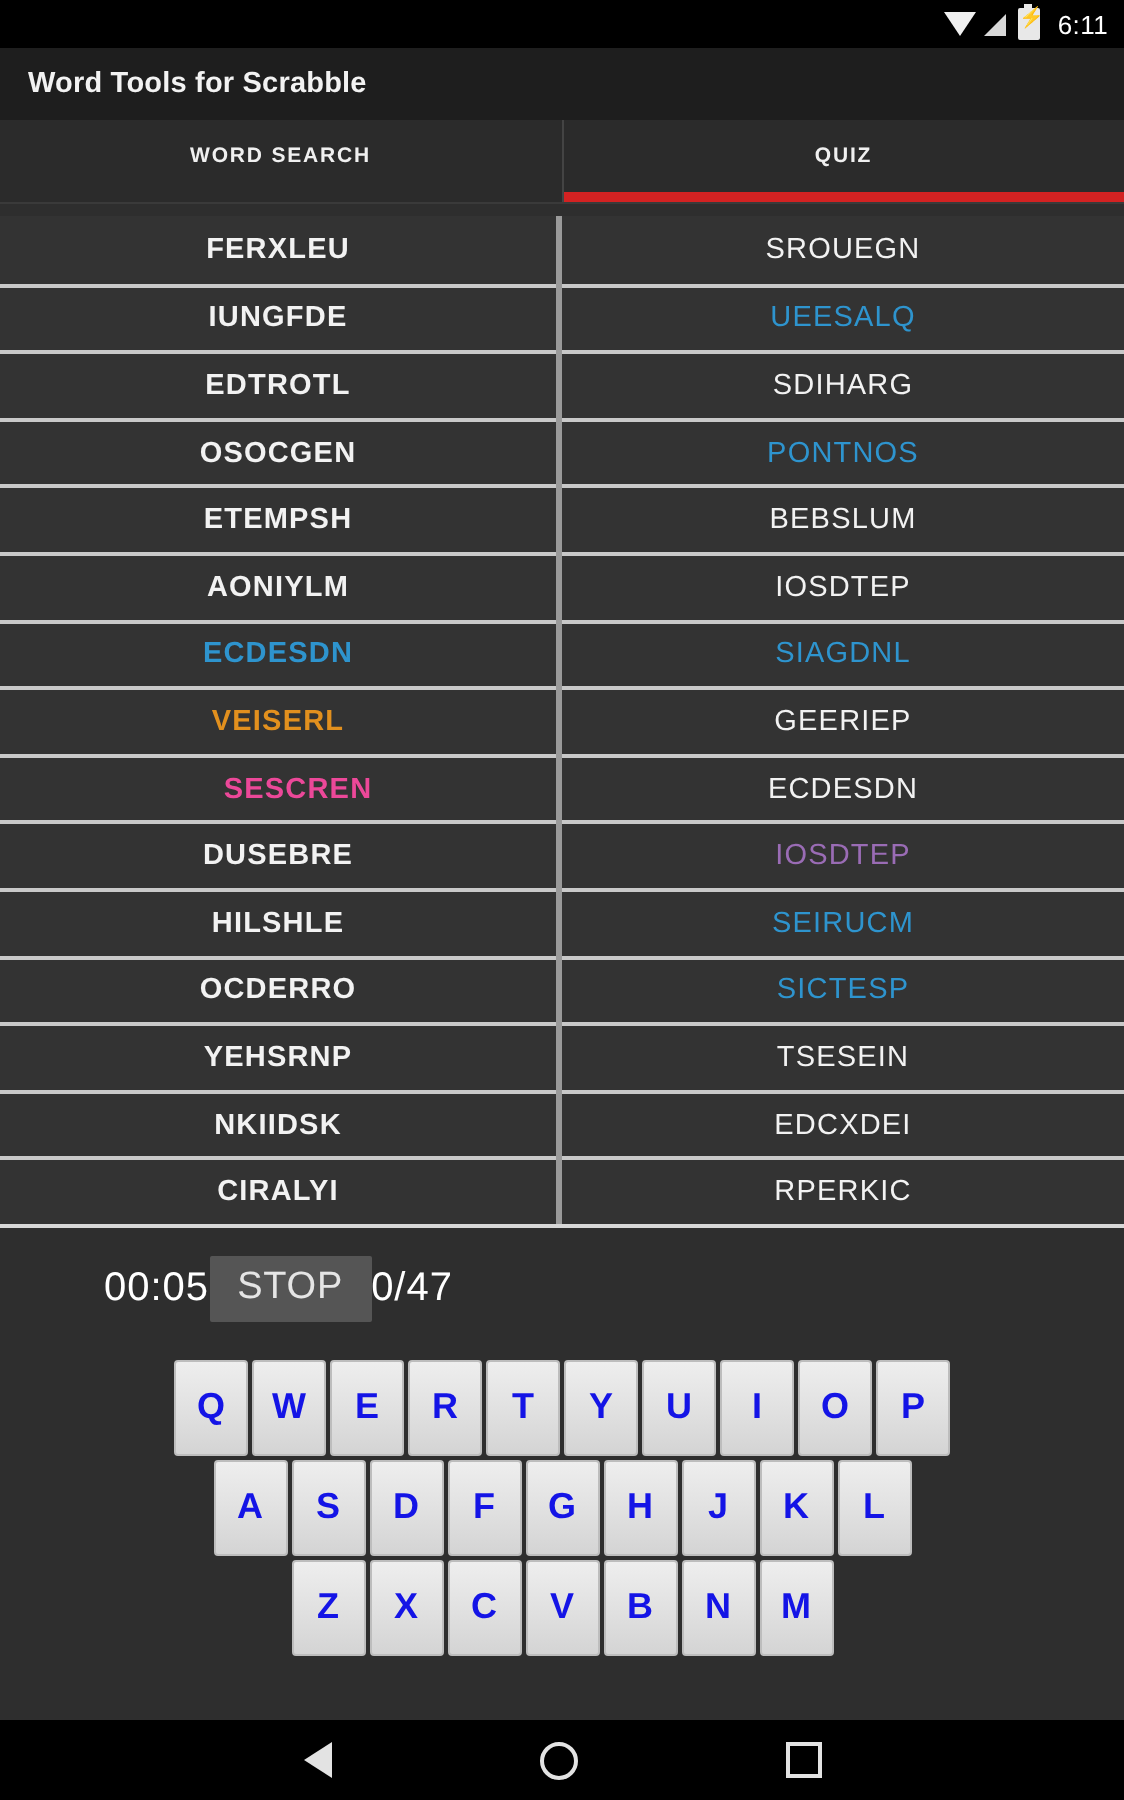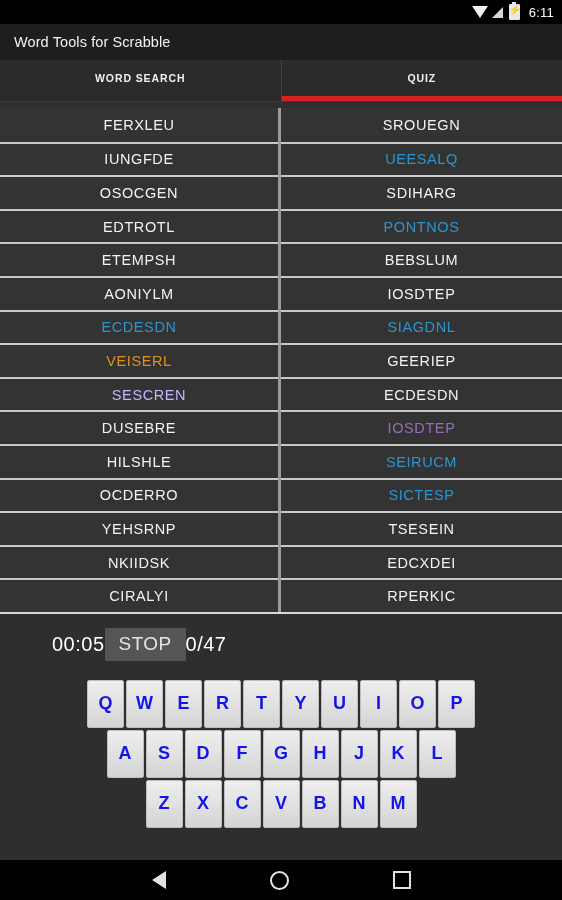--- a/index.html
+++ b/index.html
@@ -86,21 +86,21 @@
     height: 36px;
     background: #1e1e1e;
     display: flex;
     align-items: center;
     padding-left: 14px;
     box-sizing: border-box;
   }
   .appbar-title {
     color: #f2f2f2;
     font-size: 14.5px;
-    font-weight: normal;
+    font-weight: bold;
     letter-spacing: 0.1px;
   }
 
   
   .tabbar {
     height: 41px;
     background: #2b2b2b;
     display: flex;
     position: relative;
     border-bottom: 1px solid #3a3a3a;
@@ -134,39 +134,39 @@
     padding-top: 6px;
   }
   .grid {
     display: flex;
     border-bottom: 2px solid #d8d8d8;
   }
   .col {
     width: 50%;
     box-sizing: border-box;
   }
-  .col-left { border-right: 3px solid #9a9a9a; }
+  .col-left { border-right: 3px solid #9a9a9a; font-weight: bold; }
   .wordrow {
     height: 33.6px;
     display: flex;
     align-items: center;
     justify-content: center;
     border-top: 2px solid #c9c9c9;
     box-sizing: border-box;
     background: #333333;
   }
   .wordrow.first { border-top: none; }
   .word {
     font-size: 14.5px;
     letter-spacing: 0.6px;
     color: #f2f2f2;
   }
   .word.c-blue   { color: #2e94ce; }
   .word.c-orange { color: #e2901e; }
-  .word.c-green  { color: #c4b5fd; margin-left: 20px; }
+  .word.c-green  { color: #ec4899; margin-left: 20px; }
   .word.c-purple { color: #9a6cb5; }
 
   
   .scorebar {
     height: 62px;
     display: flex;
     align-items: center;
     justify-content: flex-start;
     padding: 0 52px;
     box-sizing: border-box;
@@ -278,24 +278,24 @@
   <div class="listwrap">
     <div class="grid">
       <div class="col col-left" id="left-col">
           <div class="wordrow first">
             <span class="word c-default">FERXLEU</span>
           </div>
           <div class="wordrow">
             <span class="word c-default">IUNGFDE</span>
           </div>
           <div class="wordrow">
+            <span class="word c-default">EDTROTL</span>
+          </div>
+          <div class="wordrow">
             <span class="word c-default">OSOCGEN</span>
-          </div>
-          <div class="wordrow">
-            <span class="word c-default">EDTROTL</span>
           </div>
           <div class="wordrow">
             <span class="word c-default">ETEMPSH</span>
           </div>
           <div class="wordrow">
             <span class="word c-default">AONIYLM</span>
           </div>
           <div class="wordrow">
             <span class="word c-blue">ECDESDN</span>
           </div>

